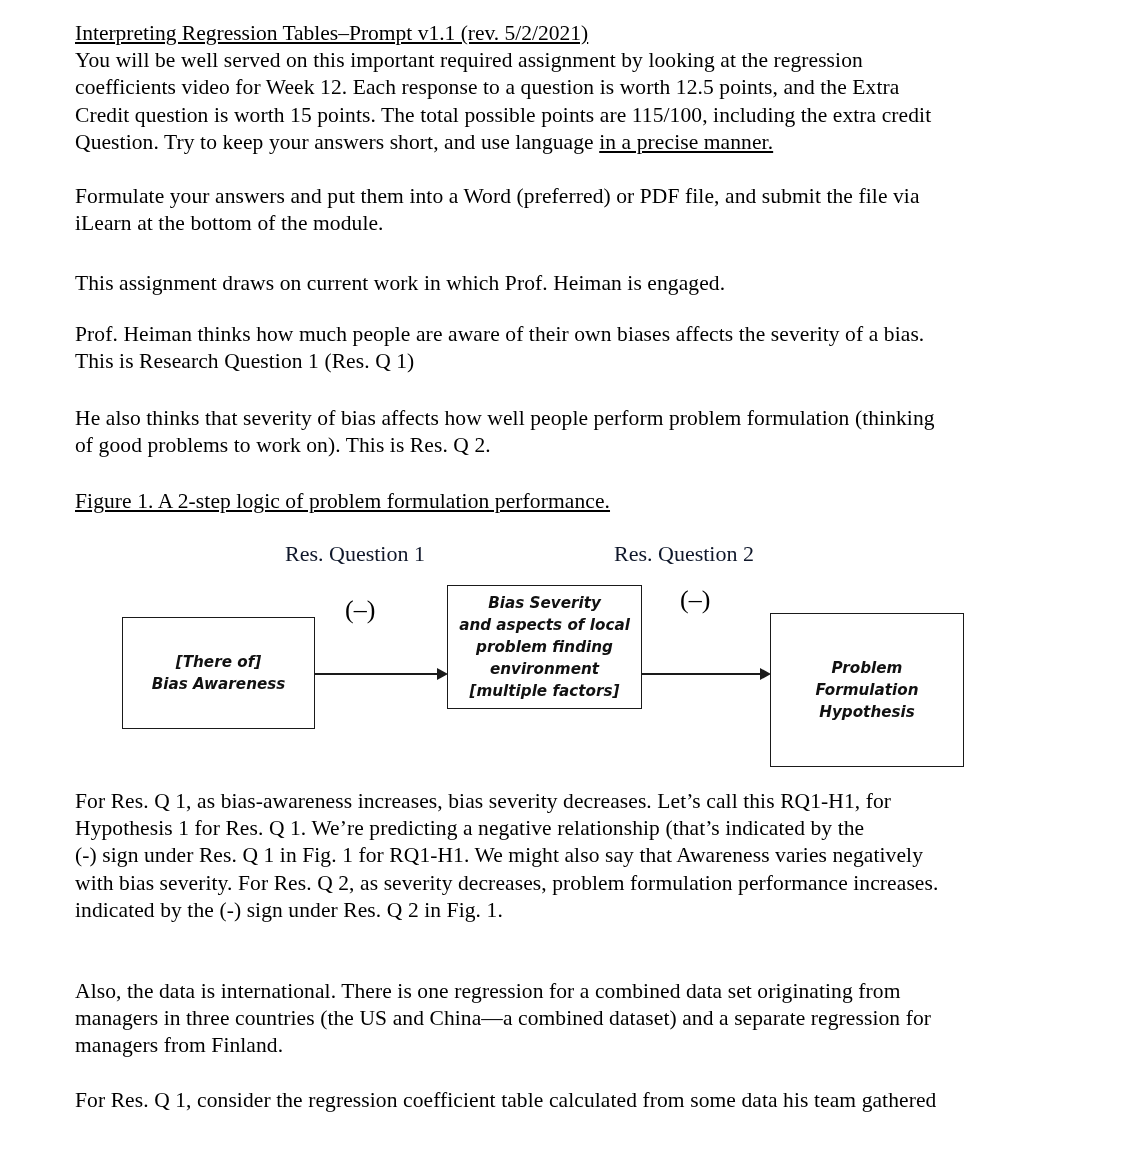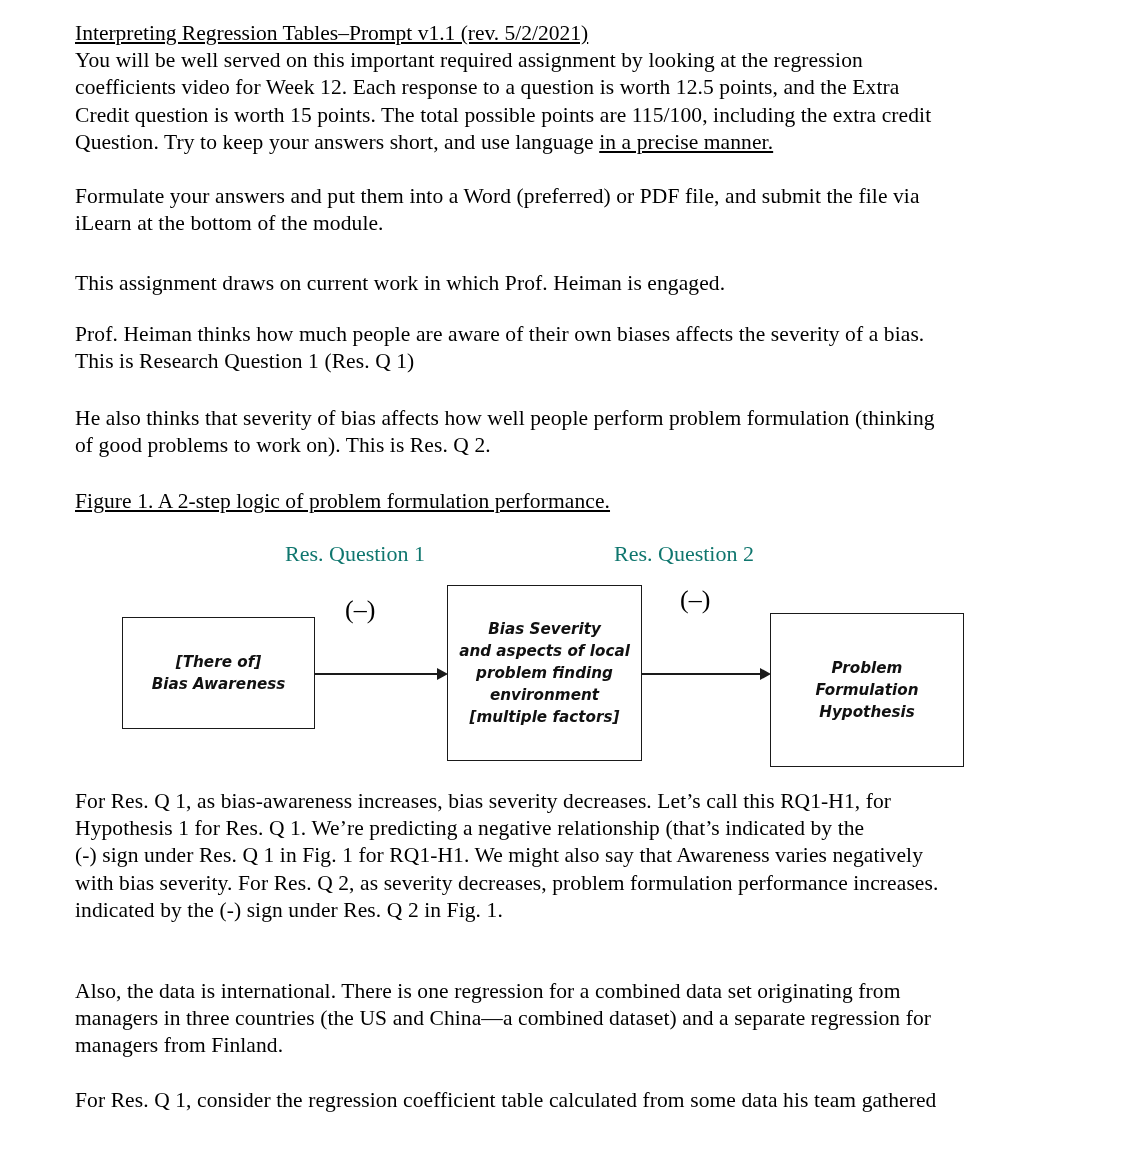--- a/index.html
+++ b/index.html
@@ -45,21 +45,21 @@
     width: 1138px;
     height: 265px;
   }
 
   .rq-label {
     position: absolute;
     font-family: "Liberation Serif", "DejaVu Serif", serif;
     font-size: 22px;
     line-height: 26px;
     white-space: nowrap;
-    color: #0f766e;
+    color: #0f172a;
   }
   #rq1-label { left: 285px; top: 18px; }
   #rq2-label { left: 614px; top: 18px; }
 
   .sign {
     position: absolute;
     font-family: "Liberation Serif", "DejaVu Serif", serif;
     font-size: 26px;
     line-height: 26px;
     color: #000;
@@ -88,21 +88,21 @@
   #box-awareness {
     left: 122px;
     top: 94px;
     width: 193px;
     height: 112px;
   }
   #box-severity {
     left: 447px;
     top: 62px;
     width: 195px;
-    height: 176px;
+    height: 124px;
     font-style: italic;
   }
   #box-performance {
     left: 770px;
     top: 90px;
     width: 194px;
     height: 154px;
   }
 
   .dbox .lines { display: block; }

